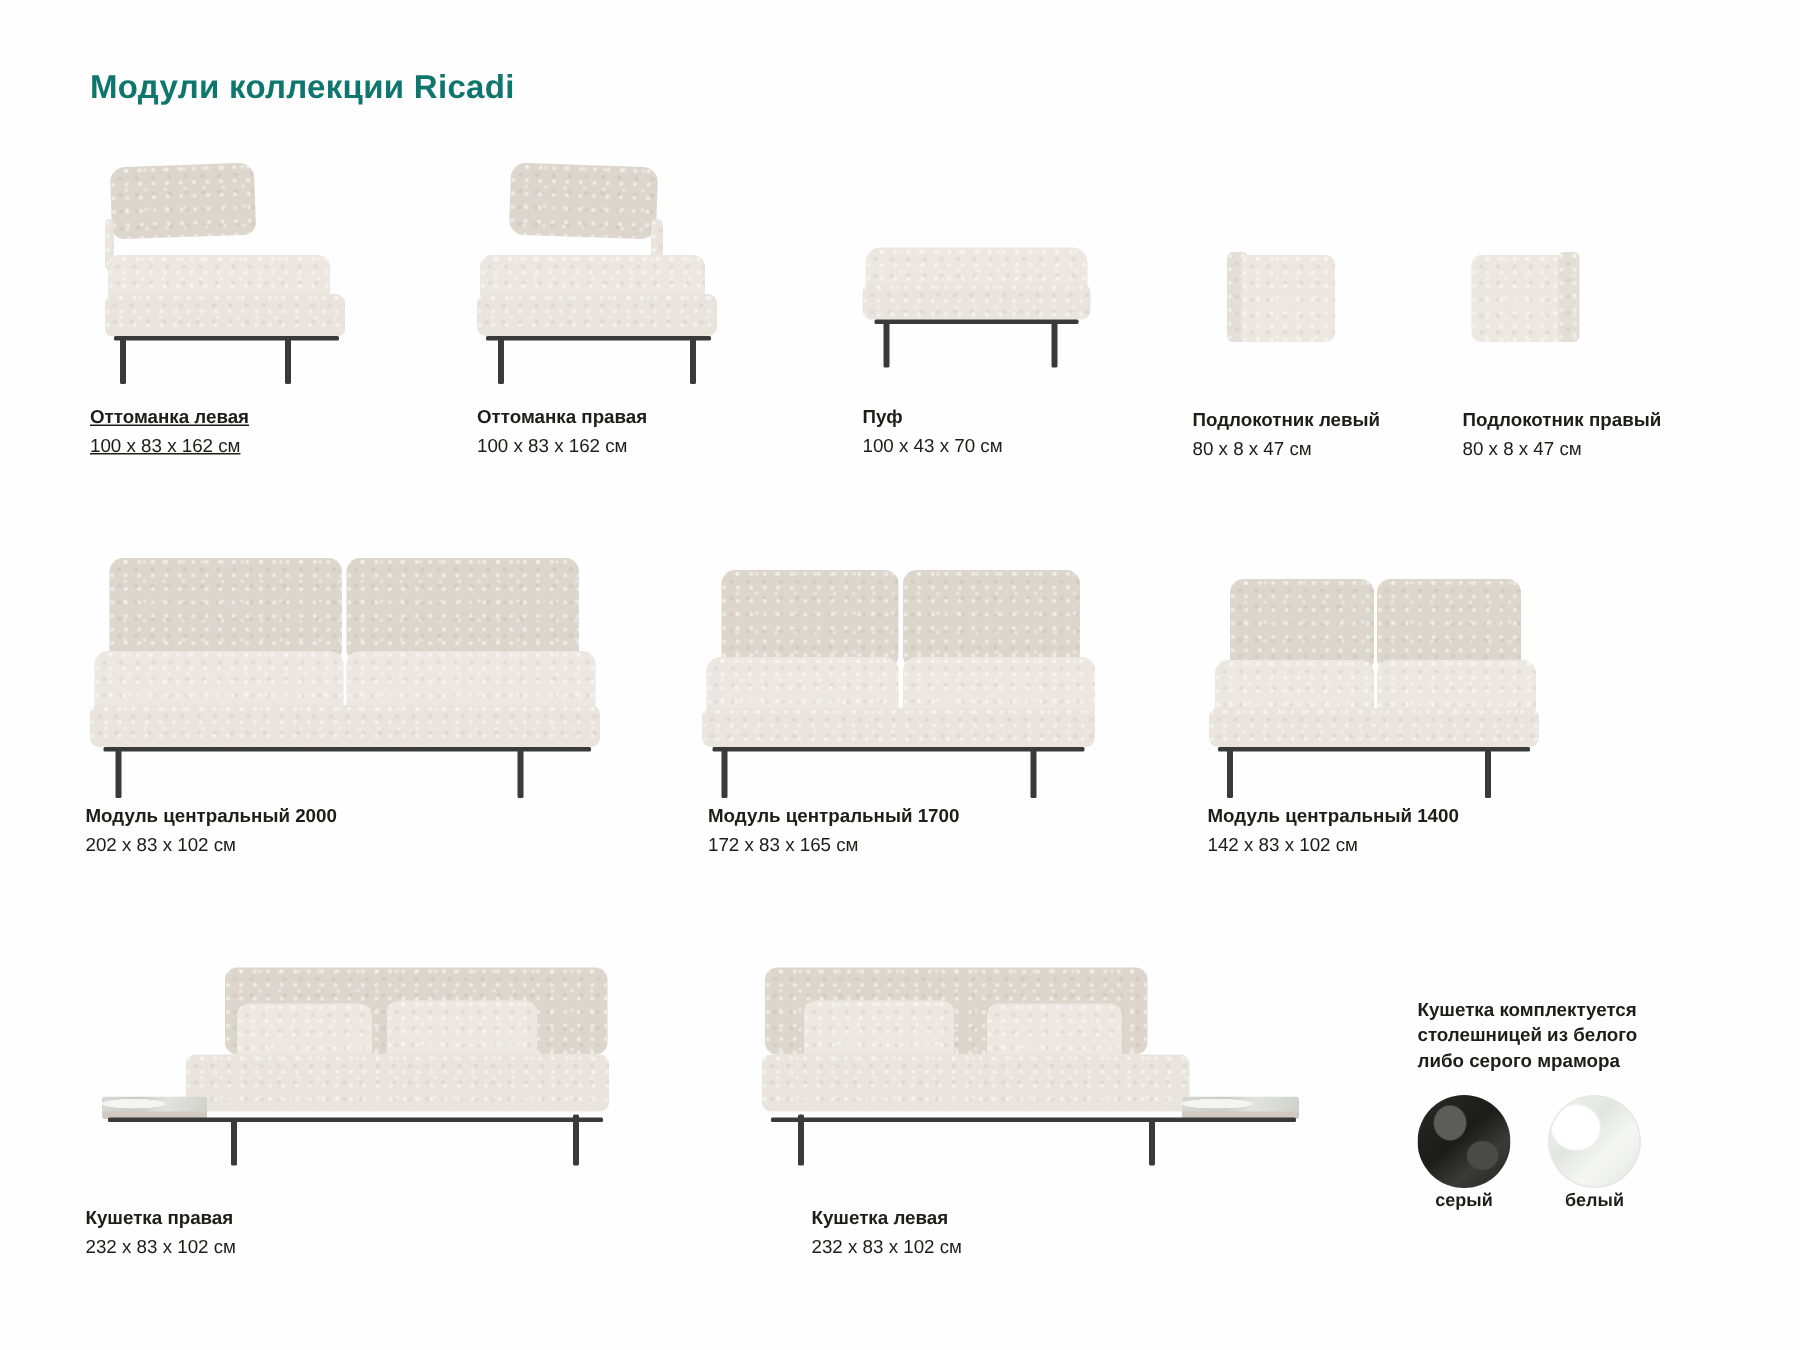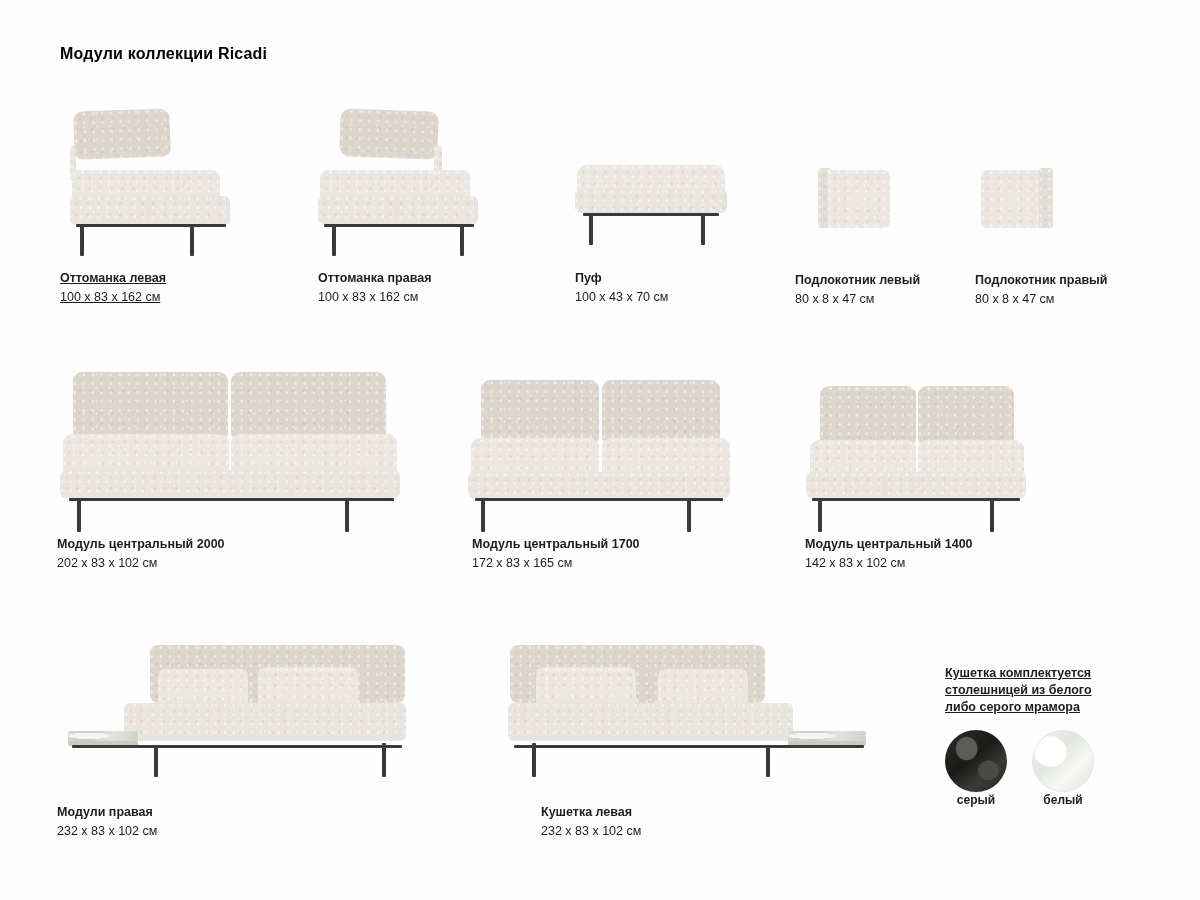--- a/index.html
+++ b/index.html
@@ -17,24 +17,24 @@
   }
   .page {
     position: absolute;
     inset: 0;
     background: #fefefe;
   }
   .page-title {
     position: absolute;
     left: 60px;
     top: 45px;
-    font-size: 16px;
+    font-size: 22px;
     font-weight: bold;
     letter-spacing: .2px;
-    color: #000000;
+    color: #0f766e;
   }
 
   
   .cap {
     position: absolute;
     font-size: 12.5px;
     line-height: 17px;
     color: #1d1d1b;
   }
   .cap .name { font-weight: bold; display: block; white-space: nowrap;}
@@ -110,21 +110,20 @@
     text-align: center;
     width: 90px;
   }
   .note {
     position: absolute;
     font-size: 12.5px;
     line-height: 17px;
     font-weight: bold;
     color: #1d1d1b;
     width: 170px;
-    text-decoration: underline;
   }
 </style>
 </head>
 <body>
 
 <div class="page">
 
   <div class="page-title">Модули коллекции Ricadi</div>
 
   <div class="piece" style="left:60px; top:110px; width:210px; height:145px;">
@@ -301,21 +300,21 @@
     <div class="fab" style="left:62px; top:58px; width:282px; height:38px; border-radius:6px;">
         <div class="tex"></div>
       </div>
     <div class="marble grey" style="left:6px; top:86px; width:70px; height:12px;"></div>
     <div class="fab" style="left:6px; top:96px; width:70px; height:5px; background:#cfc9c0; border-radius:2px;"></div>
     <div class="rail" style="left:10px; top:100px; width:330px;"></div>
     <div class="leg" style="left:92px; top:102px; height:30px;"></div>
     <div class="leg" style="left:320px; top:98px; height:34px;"></div>
   </div>
   <div class="cap" style="left:57px; top:804px;">
-    <span class="name">Модули правая</span>
+    <span class="name">Кушетка правая</span>
     <span class="dims">232 x 83 x 102 см</span>
   </div>
 
   <div class="piece" style="left:508px; top:645px; width:360px; height:140px;">
     <div class="fab dark" style="left:2px; top:0px; width:255px; height:58px; border-radius:8px;">
         <div class="tex"></div>
       </div>
     <div class="fab light" style="left:28px; top:22px; width:100px; height:44px; border-radius:8px;">
         <div class="tex"></div>
       </div>

